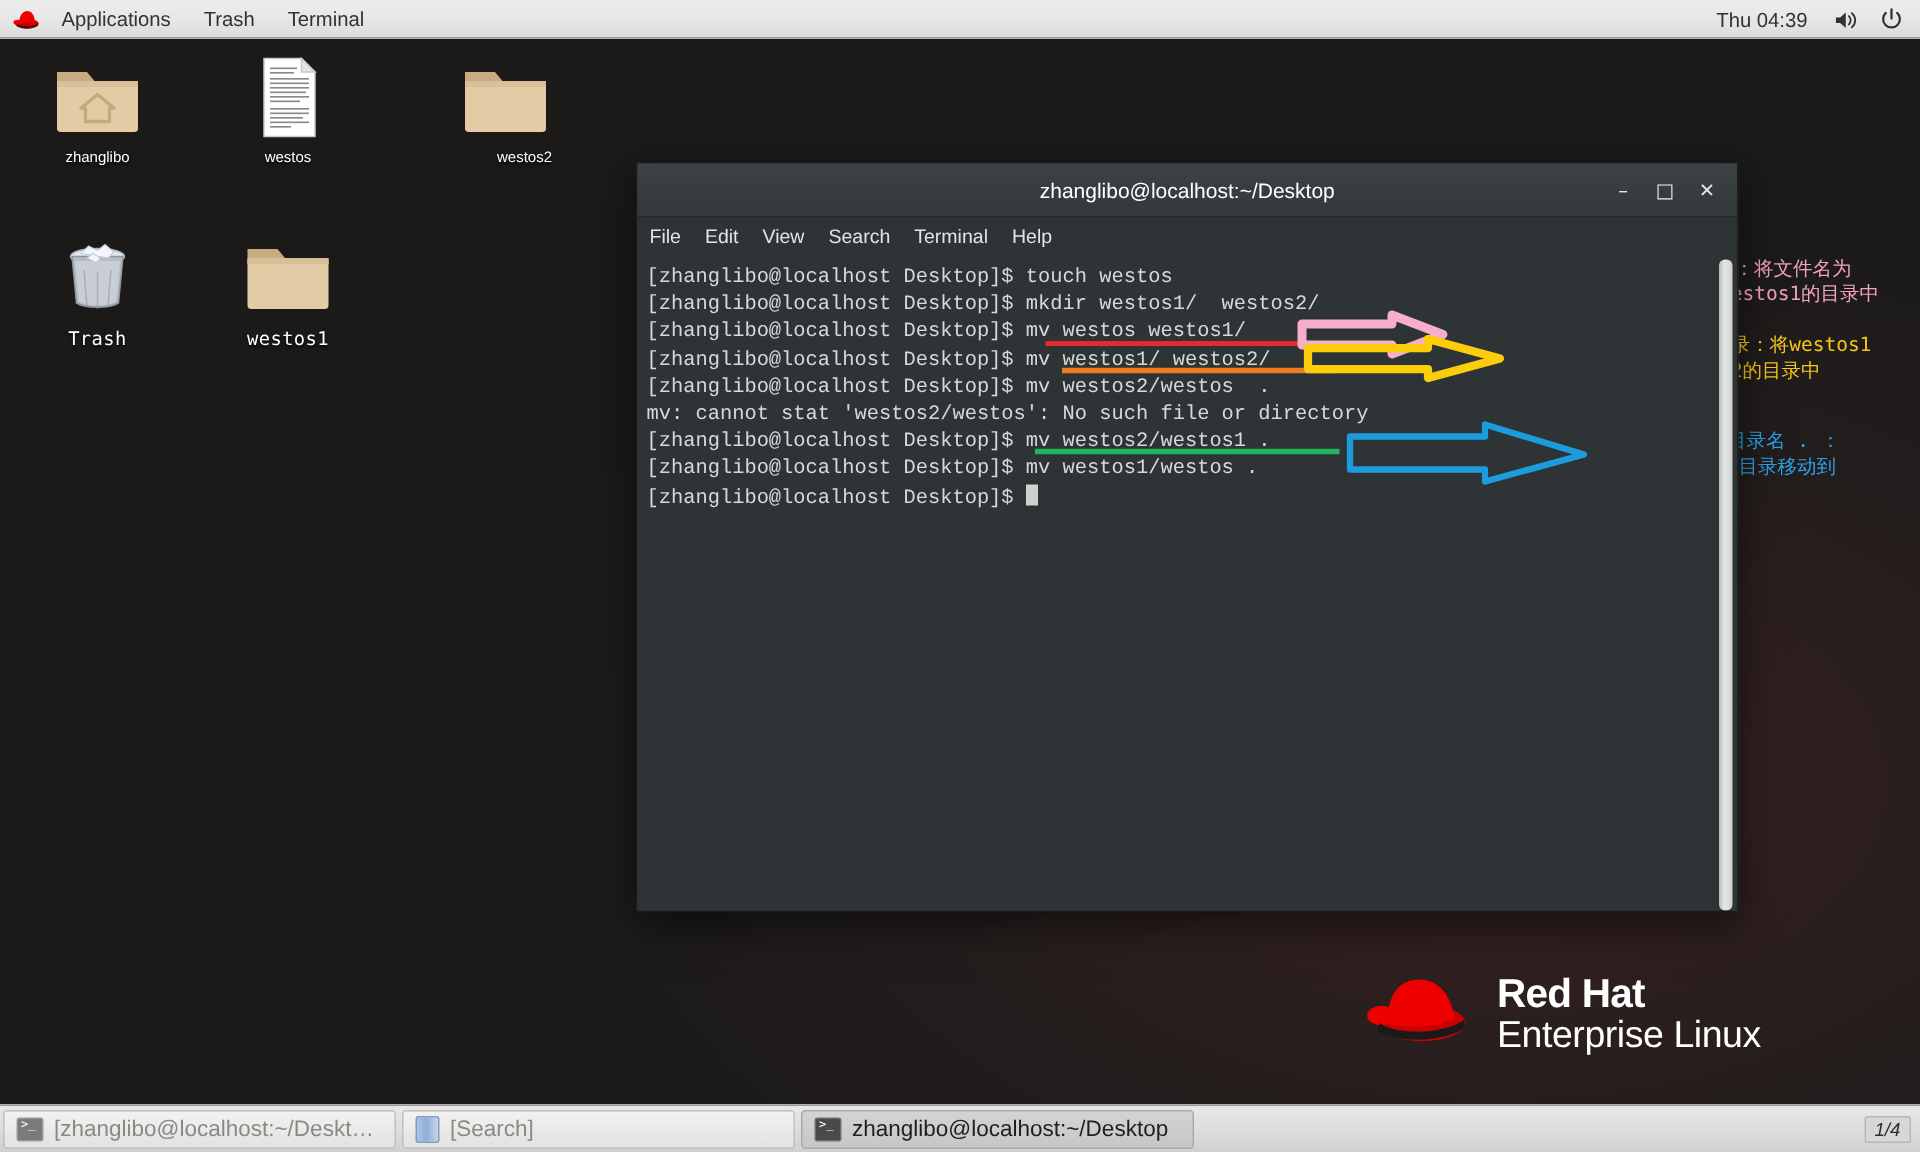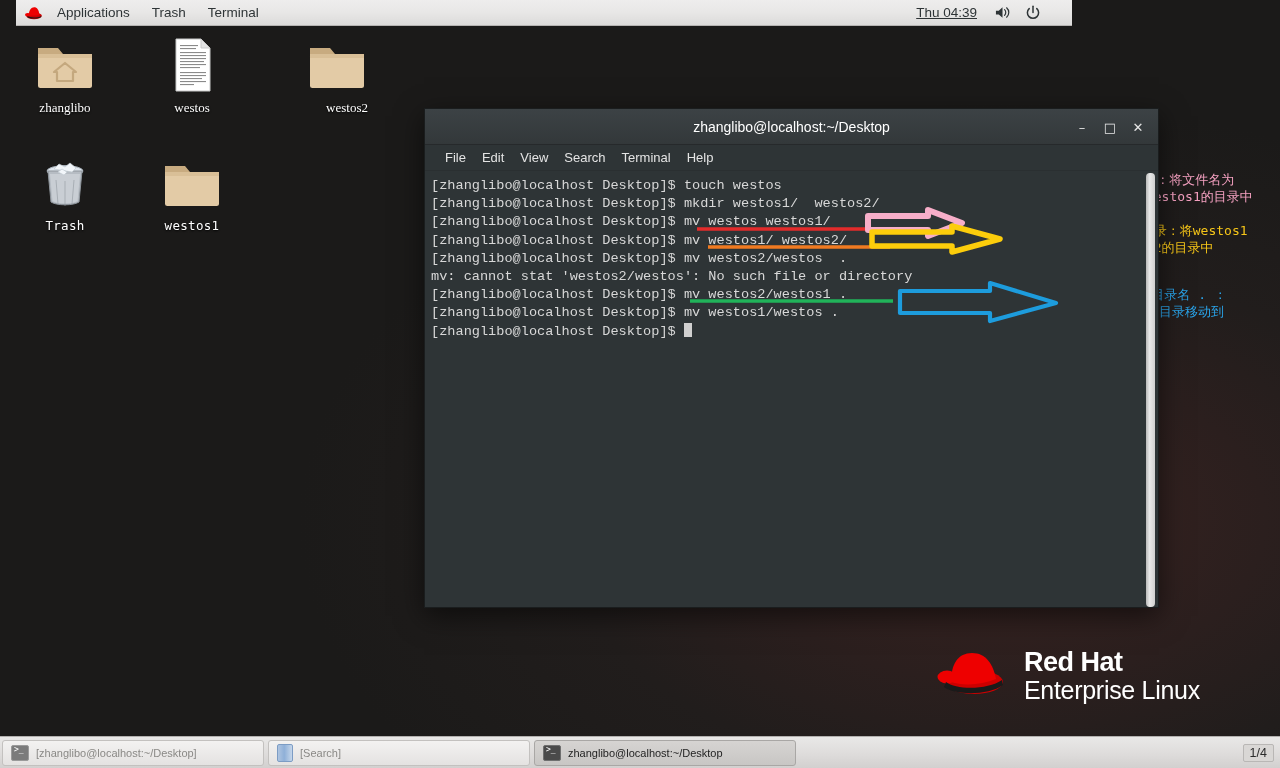--- a/index.html
+++ b/index.html
@@ -17,47 +17,47 @@
   #desktop {
     position: absolute; left: 0; top: 0; width: 1280px; height: 768px;
     background:
       radial-gradient(ellipse 700px 420px at 78% 68%, #3a2321 0%, #2b1f1e 38%, #211d1c 62%, #1b1a19 100%),
       linear-gradient(160deg, #232222 0%, #1c1b1b 55%, #191818 100%);
     background-color: #1d1c1b;
   }
 
   
   #top-panel {
-    position: absolute; left: 16px; top: 0; width: 1056px; height: 26px;
+    position: absolute; left: 0; top: 0; width: 1280px; height: 26px;
     background: linear-gradient(to bottom, #eeeded 0%, #e8e7e6 50%, #dcdbda 100%);
     border-bottom: 1px solid #b6b4b2;
     display: flex; align-items: center;
     font-size: 13.5px; color: #2e3436;
     z-index: 40;
   }
   .panel-item {
     padding: 0 11px; height: 26px; line-height: 26px;
     color: #2e3436; font-size: 13.5px; white-space: nowrap;
   }
   #rh-menu-icon { padding-left: 8px; padding-right: 2px; display:flex; align-items:center; height:26px;}
-  #top-right { margin-left: auto; display: flex; align-items: flex-start; padding-right: 24px; text-decoration: underline; }
+  #top-right { margin-left: auto; display: flex; align-items: flex-end; padding-right: 4px; }
   #clock { font-size: 13.5px; color: #2e3436; padding: 0 10px; }
   .tp-icon { padding: 0 7px; display: flex; align-items: center; }
 
   
   .dicon {
     position: absolute; width: 96px;
     display: flex; flex-direction: column; align-items: center;
     z-index: 5;
   }
   .dicon .glyph { height: 60px; display: flex; align-items: flex-end; justify-content: center; }
   .dicon .dlabel {
-    margin-top: 6px; font-size: 13px; color: #ffffff;
+    margin-top: 6px; font-size: 10px; color: #ffffff;
     text-shadow: 0 1px 2px rgba(0,0,0,.9);
-    font-family: Liberation Serif, serif;
+    font-family: Liberation Sans, sans-serif;
     white-space: nowrap;
   }
   .dicon.mono .dlabel { font-family: "DejaVu Sans Mono", monospace; font-size: 12.5px; letter-spacing: .3px;}
 
   
   #terminal {
     position: absolute; left: 424px; top: 108px; width: 735px; height: 500px;
     background: #2e3436;
     box-shadow: 0 8px 26px rgba(0,0,0,.55);
     z-index: 20;
@@ -74,21 +74,21 @@
     width: 100%; text-align: center; color: #ffffff;
     font-size: 14px; font-family: "Liberation Sans", sans-serif;
   }
   .wbtns { position: absolute; right: 6px; top: 0; height: 36px; display: flex; align-items: center; }
   .wbtn {
     width: 28px; height: 28px; display: flex; align-items: center; justify-content: center;
     color: #e6e6e6; font-size: 13px; font-family: "DejaVu Sans", sans-serif;
   }
   #term-menubar {
     height: 26px; background: #2e3436; display: flex; align-items: center;
-    padding-left: 12px; flex: 0 0 26px;
+    flex: 0 0 26px;
     border-bottom: 1px solid #2a2f31;
   }
   .mi { color: #e4e4e4; font-size: 13px; padding: 0 8px; line-height: 26px; }
   #term-body {
     flex: 1 1 auto; background: #2e3436; position: relative; overflow: hidden;
     padding: 6px 0 0 4px;
   }
   #term-text {
     font-family: Liberation Mono, monospace;
     font-size: 13.6px; line-height: 18.2px;
@@ -118,22 +118,22 @@
     position: absolute; white-space: pre;
     font-family: "DejaVu Sans Mono", monospace;
     font-size: 13px; line-height: 17px;
   }
   .ann-pink { color: #f4a0c0; }
   .ann-yellow { color: #f5c518; }
   .ann-blue { color: #2aa3e8; }
 
   
   #rhel-brand {
-    position: absolute; left: 936px; top: 648px; z-index: 6;
-    display: flex; align-items: flex-start;
+    position: absolute; left: 910px; top: 648px; z-index: 6;
+    display: flex; align-items: center;
   }
   #rhel-text { margin-left: 14px; color: #fff; }
   #rhel-line1 { font-size: 27px; font-weight: bold; letter-spacing: -.5px; line-height: 28px;}
   #rhel-line2 { font-size: 25px; font-weight: normal; letter-spacing: -.3px; line-height: 29px;}
 
   
   #watermark {
     position: absolute; right: 38px; bottom: 4px; z-index: 45;
     font-size: 15px; color: rgba(255,255,255,.30);
     font-family: "Liberation Sans", sans-serif;
@@ -144,21 +144,21 @@
   #taskbar {
     position: absolute; left: 0; bottom: 0; width: 1280px; height: 32px;
     background: linear-gradient(to bottom,#e9e8e7 0%,#dedcdb 55%,#d2d0cf 100%);
     border-top: 1px solid #b2b0ae;
     display: flex; align-items: center; z-index: 50;
   }
   .tb-item {
     height: 26px; margin: 0 2px; display: flex; align-items: center;
     padding: 0 8px; border: 1px solid #c3c1bf; border-radius: 3px;
     background: linear-gradient(to bottom,#f3f2f1,#e4e2e1);
-    font-size: 11px; color: #8a8986; overflow: hidden;
+    font-size: 15px; color: #8a8986; overflow: hidden;
     flex: 0 0 auto;
   }
   .tb-item.inactive { width: 262px; }
   .tb-item.active {
     width: 262px; background: linear-gradient(to bottom,#d6d4d2,#c8c6c4);
     border: 1px solid #a9a7a5; color: #1f1f1f;
   }
   .tb-label { margin-left: 7px; white-space: nowrap; overflow: hidden; text-overflow: ellipsis; }
   .tb-term-ico {
     width: 18px; height: 16px; background: #4a4a4a; border: 1px solid #6f6f6f;
@@ -173,21 +173,21 @@
     width: 16px; height: 18px; flex: 0 0 auto;
     background: linear-gradient(to right,#aec4e0,#8fb0d8 45%,#c5d6ea);
     border: 1px solid #7c9cc4; border-radius: 2px;
   }
   #workspace-switcher {
     margin-left: auto; margin-right: 6px;
     display: flex; align-items: center;
   }
   #ws-indicator {
     border: 1px solid #b9b7b5; background: #d9d7d5;
-    padding: 1px 6px; font-size: 12.5px; color: #2b2b2b; border-radius: 2px;
+    padding: 1px 6px; font-size: 12.5px; color: #2b2b2b; border-radius: 2px; font-style: italic;
   }
 </style>
 </head>
 <body>
 
 <div id="desktop"></div>
 
 <div id="top-panel">
   <div id="rh-menu-icon">
     <svg width="20" height="16" viewBox="0 0 24 18">

